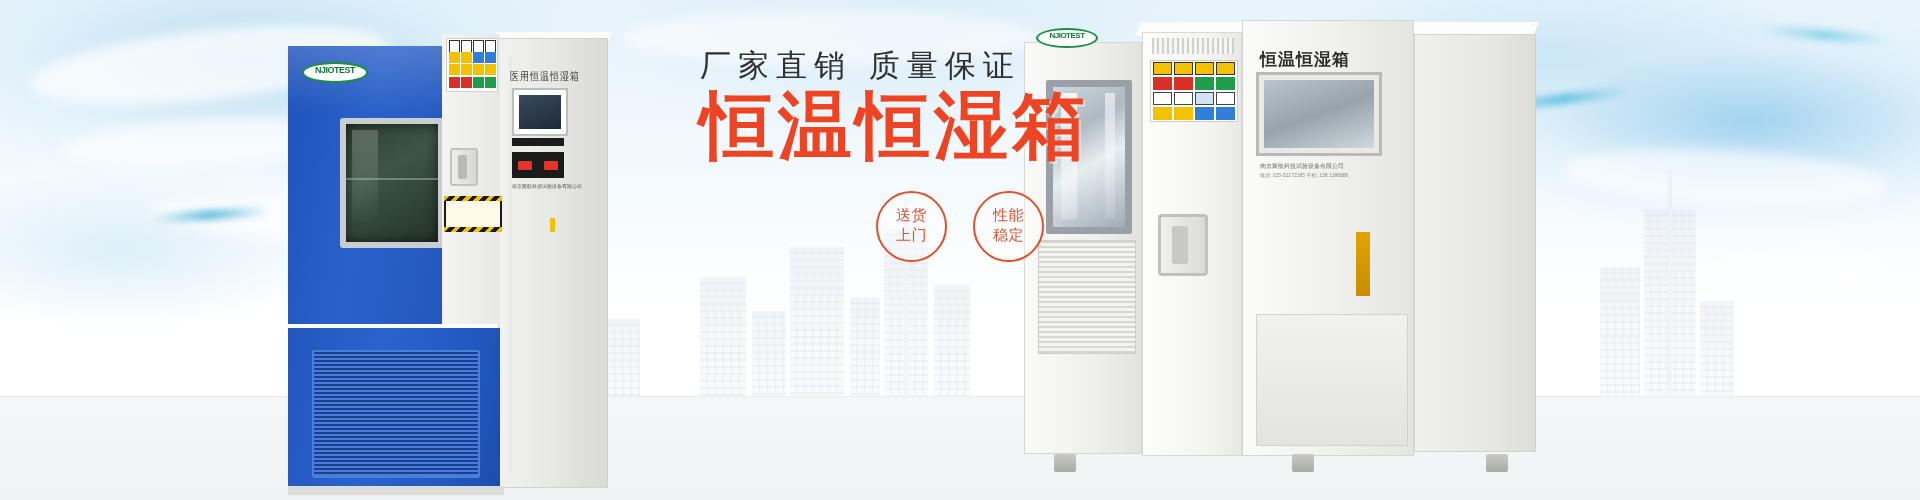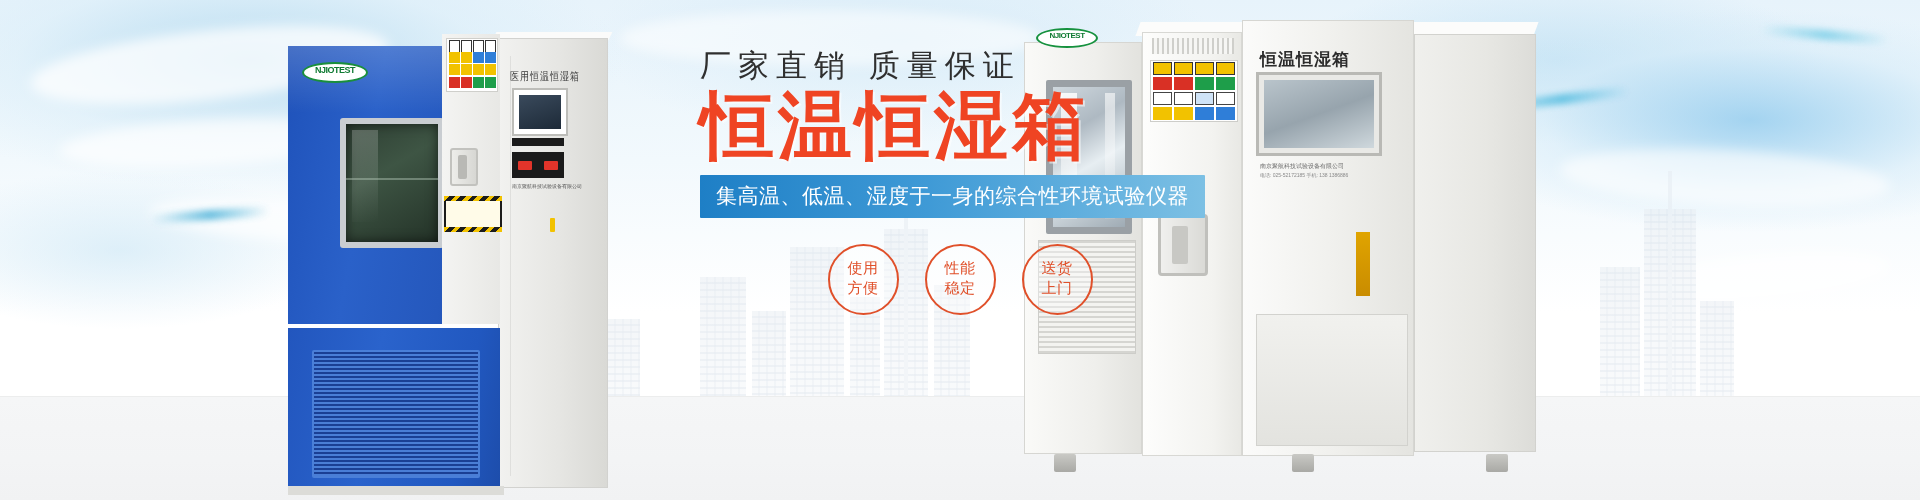--- a/index.html
+++ b/index.html
@@ -351,33 +351,28 @@
     <div class="mr-foot f2"></div>
     <div class="mr-foot f3"></div>
   </div>
 
   <div class="copy">
 
     <div class="kicker">厂家直销  质量保证</div>
 
     <div class="headline">恒温恒湿箱</div>
 
-    <div><span class="subbar">集高温、低温、湿度于一身的综合性环境试验仪器</span></div>
 
     <div class="badges">
       <div class="badge">
-        <span>使用</span>
-        <span>方便</span>
+        <span>送货</span>
+        <span>上门</span>
       </div>
       <div class="badge">
         <span>性能</span>
         <span>稳定</span>
       </div>
-      <div class="badge">
-        <span>送货</span>
-        <span>上门</span>
-      </div>
     </div>
 
 
   </div>
 
 </div>
 
 </body></html>

